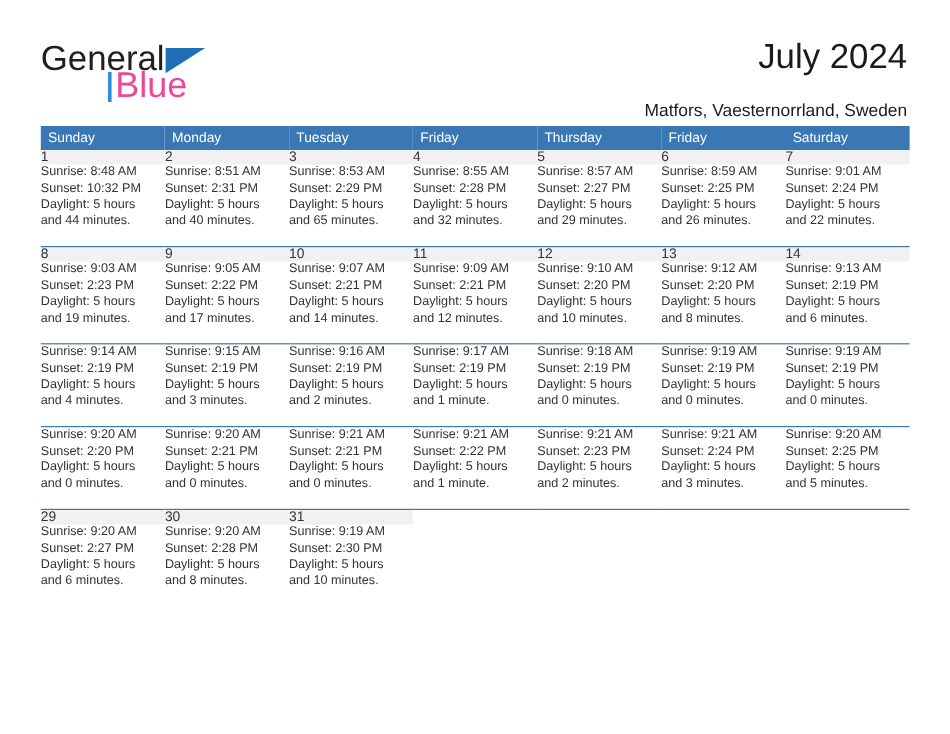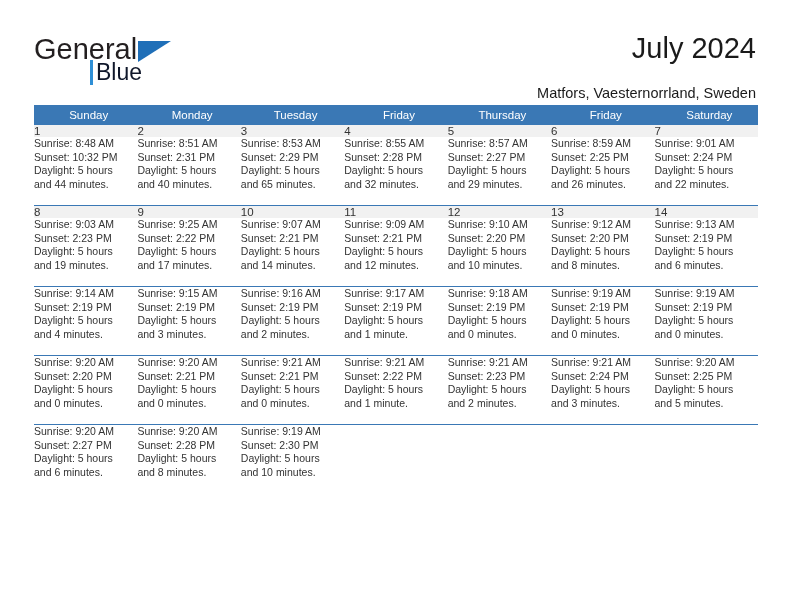--- a/index.html
+++ b/index.html
@@ -54,22 +54,22 @@
     margin-left: 1px;
     width: 0;
     height: 0;
     border-left: 33px solid #1f6fb8;
     border-bottom: 21px solid transparent;
   }
   .brand-row2 {
     position: absolute;
     left: 62px;
     top: 23px;
-    font-size: 23px;
-    color: #0f172a;
+    font-size: 30px;
+    color: #ec4899;
     line-height: 26px;
     white-space: nowrap;
     text-align: right;
   }
   .brand-bar {
     position: absolute;
     left: 56px;
     top: 24px;
     width: 3px;
     height: 25px;
@@ -104,21 +104,21 @@
     top: 105px;
     width: 724px;
     border-collapse: collapse;
     table-layout: fixed;
   }
   .calendar th {
     background: #3a78b5;
     color: #ffffff;
     font-size: 11.5px;
     font-weight: normal;
-    text-align: center;
+    text-align: left;
     padding: 4px 0 4px 6px;
     height: 12px;
     vertical-align: middle;
   }
   .calendar td {
     vertical-align: top;
     padding: 0;
     width: 103.43px;
   }
   .week-sep td {
@@ -257,21 +257,21 @@
           <td class="daynum">14</td>
         </tr>
         <tr>
           <td class="daybody">
             <div class="line">Sunrise: 9:03 AM</div>
             <div class="line">Sunset: 2:23 PM</div>
             <div class="line">Daylight: 5 hours</div>
             <div class="line">and 19 minutes.</div>
           </td>
           <td class="daybody">
-            <div class="line">Sunrise: 9:25 AM</div>
+            <div class="line">Sunrise: 9:05 AM</div>
             <div class="line">Sunset: 2:22 PM</div>
             <div class="line">Daylight: 5 hours</div>
             <div class="line">and 17 minutes.</div>
           </td>
           <td class="daybody">
             <div class="line">Sunrise: 9:07 AM</div>
             <div class="line">Sunset: 2:21 PM</div>
             <div class="line">Daylight: 5 hours</div>
             <div class="line">and 14 minutes.</div>
           </td>
@@ -407,20 +407,29 @@
           </td>
         </tr>
         <tr class="week-sep">
           <td></td>
           <td></td>
           <td></td>
           <td></td>
           <td></td>
           <td></td>
           <td></td>
+        </tr>
+        <tr>
+          <td class="daynum">29</td>
+          <td class="daynum">30</td>
+          <td class="daynum">31</td>
+          <td class="daynum empty"></td>
+          <td class="daynum empty"></td>
+          <td class="daynum empty"></td>
+          <td class="daynum empty"></td>
         </tr>
         <tr>
           <td class="daybody">
             <div class="line">Sunrise: 9:20 AM</div>
             <div class="line">Sunset: 2:27 PM</div>
             <div class="line">Daylight: 5 hours</div>
             <div class="line">and 6 minutes.</div>
           </td>
           <td class="daybody">
             <div class="line">Sunrise: 9:20 AM</div>

